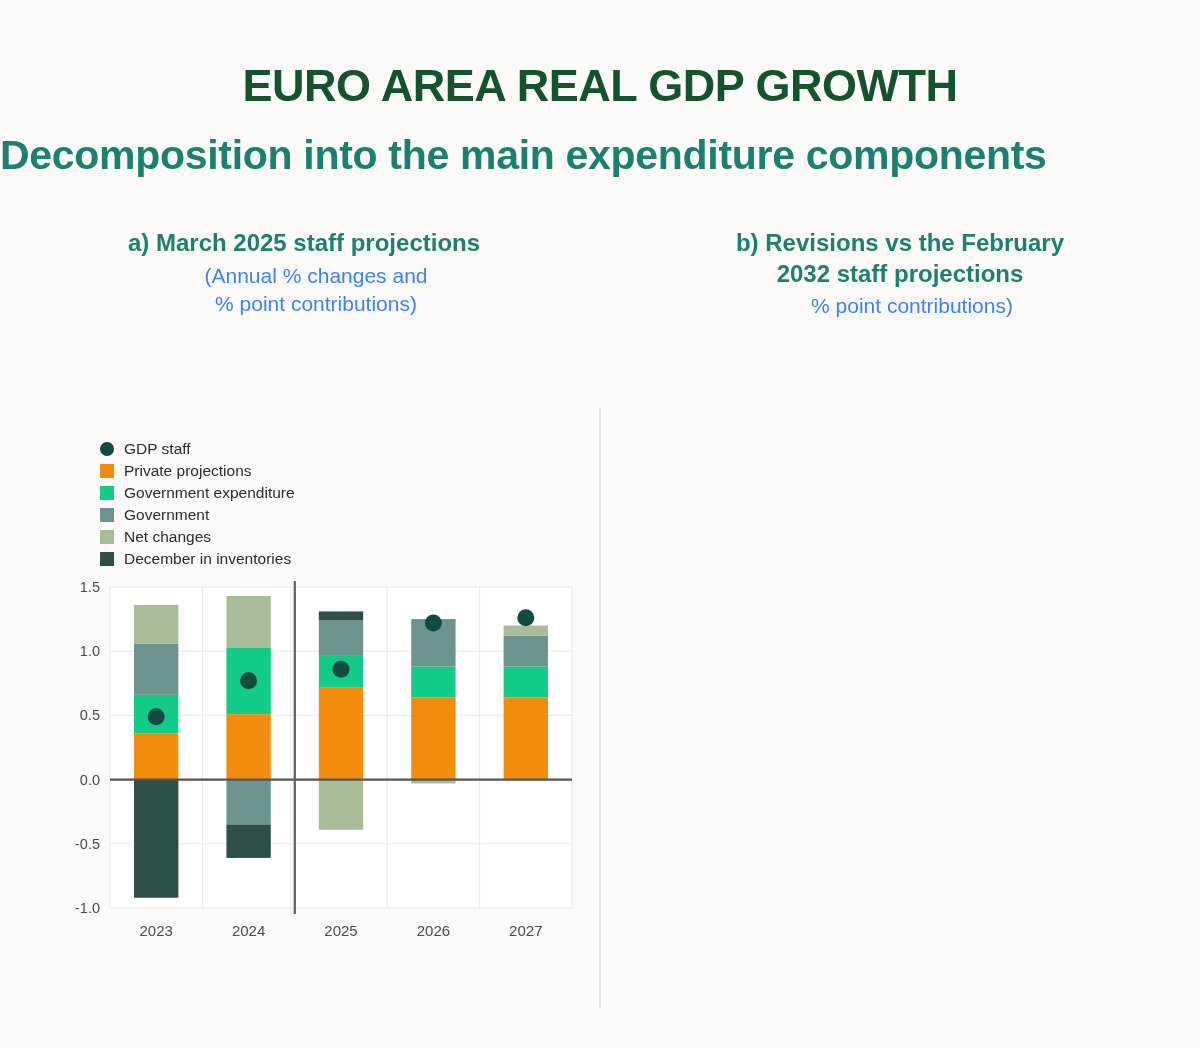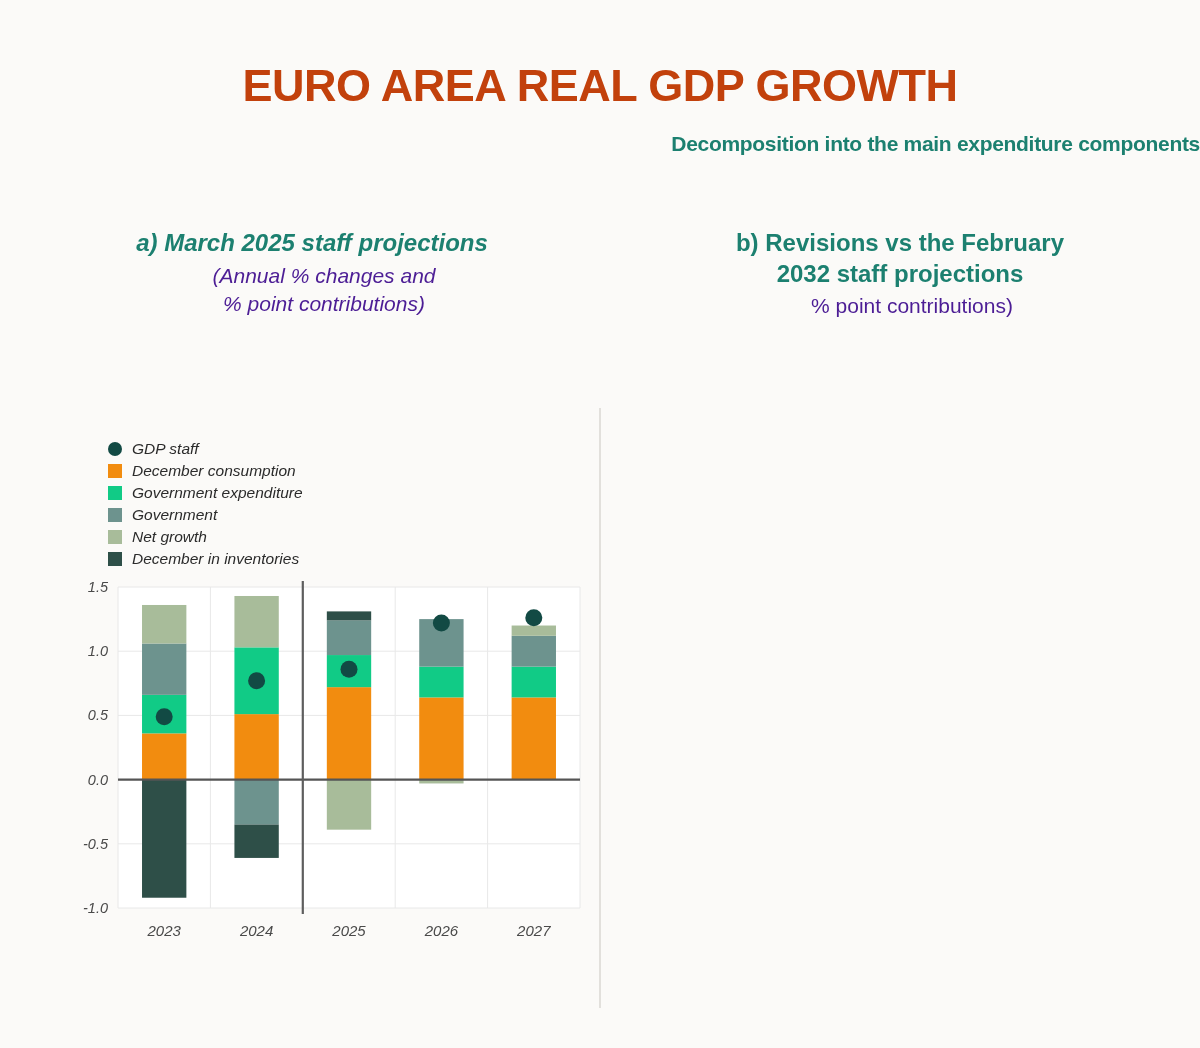--- a/index.html
+++ b/index.html
@@ -9,46 +9,46 @@
     background: #fbfaf8;
     font-family: "Liberation Sans", sans-serif;
     overflow: hidden;
   }
   #root { position: relative; width: 1200px; height: 1048px; background: #fbfaf8; }
 
   .main-title {
     position: absolute; left: 0; top: 60px; width: 1200px;
     text-align: center;
     font-size: 45px; font-weight: 700; letter-spacing: -0.5px;
-    color: #c2410c;
+    color: #14532d;
   }
   .sub-title {
     position: absolute; left: 0; top: 132px; width: 1200px;
-    text-align: right;
-    font-size: 21px; font-weight: 700; letter-spacing: -0.3px;
+    text-align: left;
+    font-size: 41px; font-weight: 700; letter-spacing: -0.3px;
     color: #1c8070;
   }
 
   .divider {
     position: absolute; left: 599px; top: 408px;
     width: 2px; height: 600px; background: #e2e0dc;
   }
 
   .panel { position: absolute; top: 0; width: 600px; height: 1048px; }
-  .panel-a { left: 12px; font-style: italic; }
+  .panel-a { left: 4px; }
   .panel-b { left: 600px; }
 
   .panel-head { position: absolute; left: 0; width: 600px; text-align: center; }
   .panel-head.a { top: 228px; }
   .panel-head.b { top: 228px; }
   .panel-head .ph-title {
     font-size: 24px; font-weight: 700; color: #1c8070; line-height: 1.28;
   }
   .panel-head .ph-sub {
-    margin-top: 3px; font-size: 21px; font-weight: 400; color: #4c1d95; line-height: 1.35; margin-left: 24px;
+    margin-top: 3px; font-size: 21px; font-weight: 400; color: #3b82f6; line-height: 1.35; margin-left: 24px;
   }
 
   
   .legend { position: absolute; top: 438px; }
   .legend-a { left: 96px; }
   .legend-row { display: flex; align-items: center; height: 22px; }
   .legend-swatch { width: 14px; height: 14px; margin-right: 10px; flex: none; }
   .legend-swatch.dot { border-radius: 50%; }
   .legend-label { font-size: 15.5px; color: #2b2b2b; white-space: nowrap; }
 
@@ -80,33 +80,33 @@
         <div>% point contributions)</div>
       </div>
     </div>
     <div class="legend legend-a">
         <div class="legend-row">
           <span class="legend-swatch dot" style="background: rgb(18, 74, 68);"></span>
           <span class="legend-label">GDP staff</span>
         </div>
         <div class="legend-row">
           <span class="legend-swatch" style="background: rgb(242, 140, 15);"></span>
-          <span class="legend-label">December consumption</span>
+          <span class="legend-label">Private projections</span>
         </div>
         <div class="legend-row">
           <span class="legend-swatch" style="background: rgb(17, 203, 134);"></span>
           <span class="legend-label">Government expenditure</span>
         </div>
         <div class="legend-row">
           <span class="legend-swatch" style="background: rgb(109, 147, 142);"></span>
           <span class="legend-label">Government</span>
         </div>
         <div class="legend-row">
           <span class="legend-swatch" style="background: rgb(168, 188, 154);"></span>
-          <span class="legend-label">Net growth</span>
+          <span class="legend-label">Net changes</span>
         </div>
         <div class="legend-row">
           <span class="legend-swatch" style="background: rgb(46, 79, 72);"></span>
           <span class="legend-label">December in inventories</span>
         </div>
       </div>
     <div class="plot plot-a">
       <div class="plot-inner" id="plot-a">
           <svg class="chart" width="540" height="375" viewBox="0 0 540 375">
             <rect x="66" y="12" width="462" height="321" fill="#ffffff"></rect>

